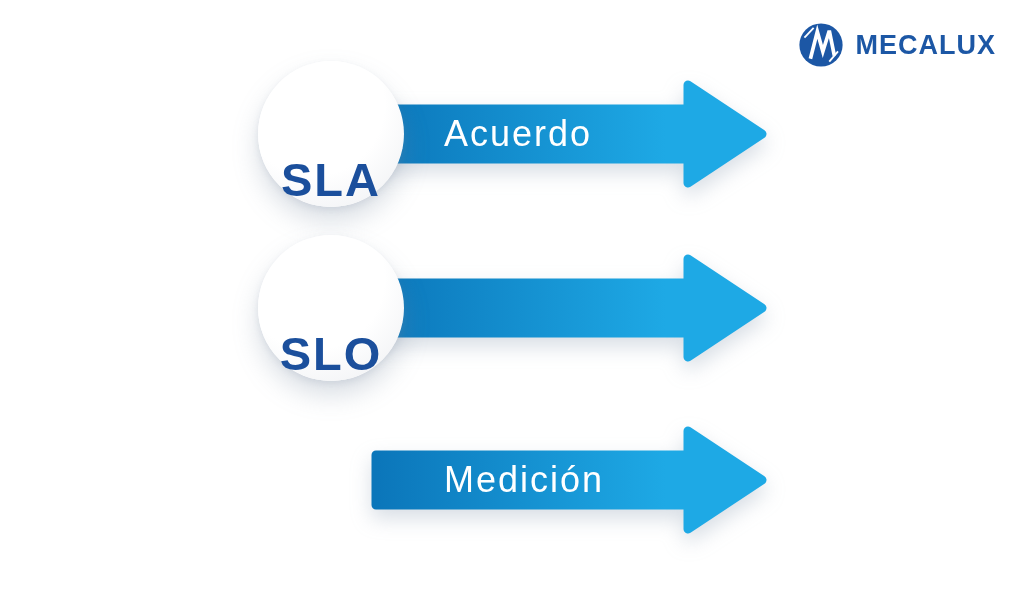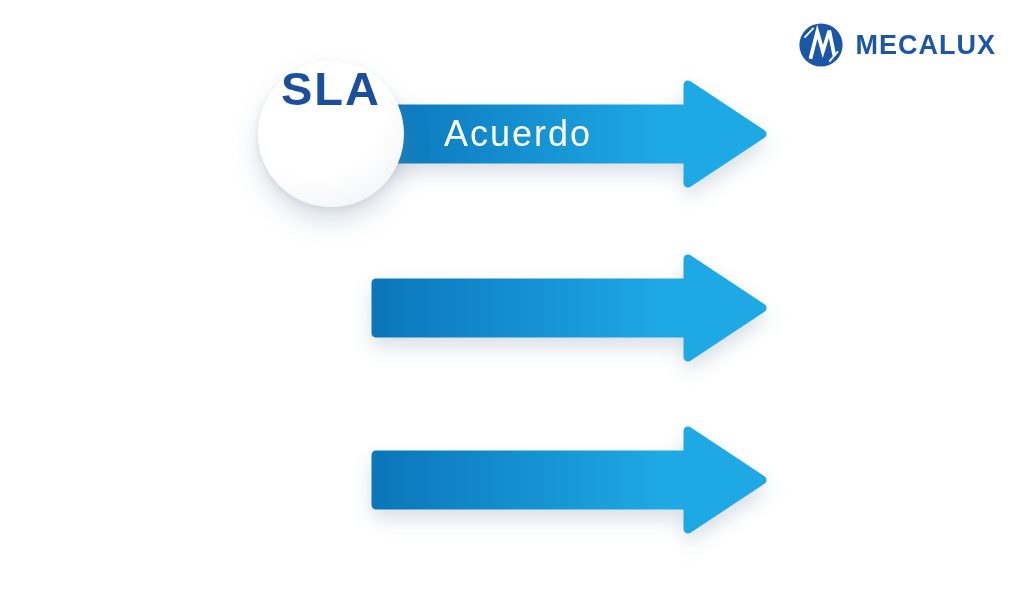--- a/index.html
+++ b/index.html
@@ -50,21 +50,21 @@
     display:flex;align-items:center;
     font-size:36px;letter-spacing:2px;
     color:var(--label-white);
     white-space:nowrap;
   }
   .circle{
     position:absolute;left:0;top:2px;
     width:146px;height:146px;border-radius:50%;
     background:radial-gradient(circle at 38% 30%, #ffffff 52%, #f4f5f7 80%, #e9ebee 100%);
     box-shadow:0 14px 26px rgba(120,135,158,.28), 0 3px 6px rgba(120,135,158,.15);
-    display:flex;align-items:flex-start;justify-content:center;
+    display:flex;align-items:flex-end;justify-content:center;
   }
   .circle-label{
     font-size:47px;font-weight:bold;letter-spacing:2px;
     color:var(--abbr-blue);
   }
 </style>
 </head>
 <body>
 
 <div class="canvas">
@@ -95,21 +95,25 @@
     <div class="bar-label">Acuerdo</div>
     <div class="circle">
       <span class="circle-label">SLA</span>
     </div>
   </div>
 
   <div class="row r1">
     <svg class="arrow-svg" viewBox="0 0 512 150">
       <path class="arrow-path" d="M118 50 L430 50 L430 26 L504 75 L430 124 L430 100 L118 100 Z"></path>
     </svg>
+    <div class="circle">
+      <span class="circle-label">SLO</span>
+    </div>
   </div>
 
   <div class="row r2">
     <svg class="arrow-svg" viewBox="0 0 512 150">
       <path class="arrow-path" d="M118 50 L430 50 L430 26 L504 75 L430 124 L430 100 L118 100 Z"></path>
     </svg>
+    <div class="bar-label">Medición</div>
   </div>
 
 </div>
 
 </body></html>

